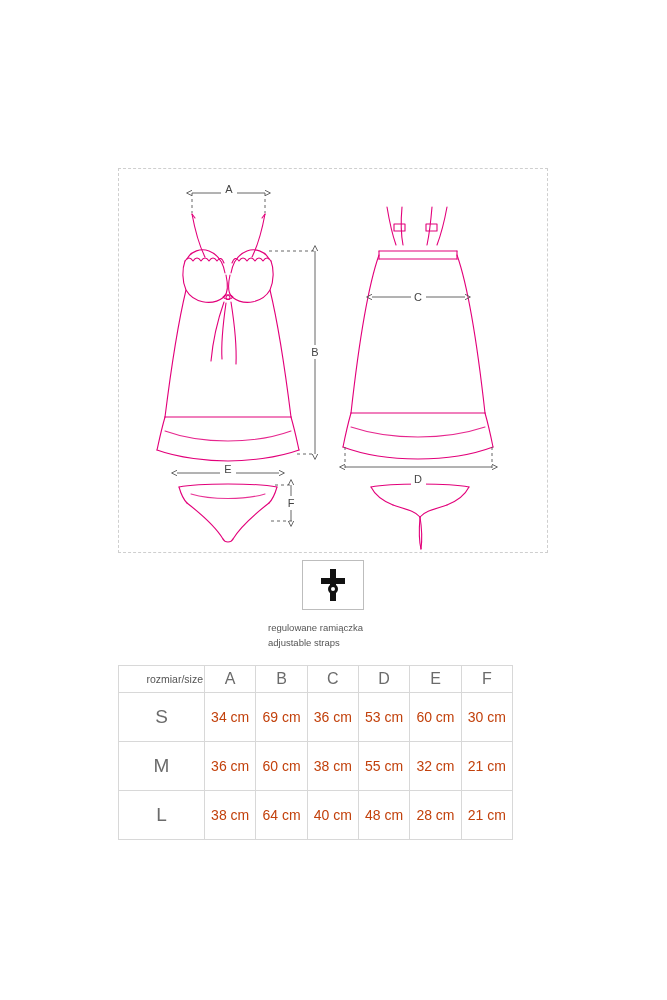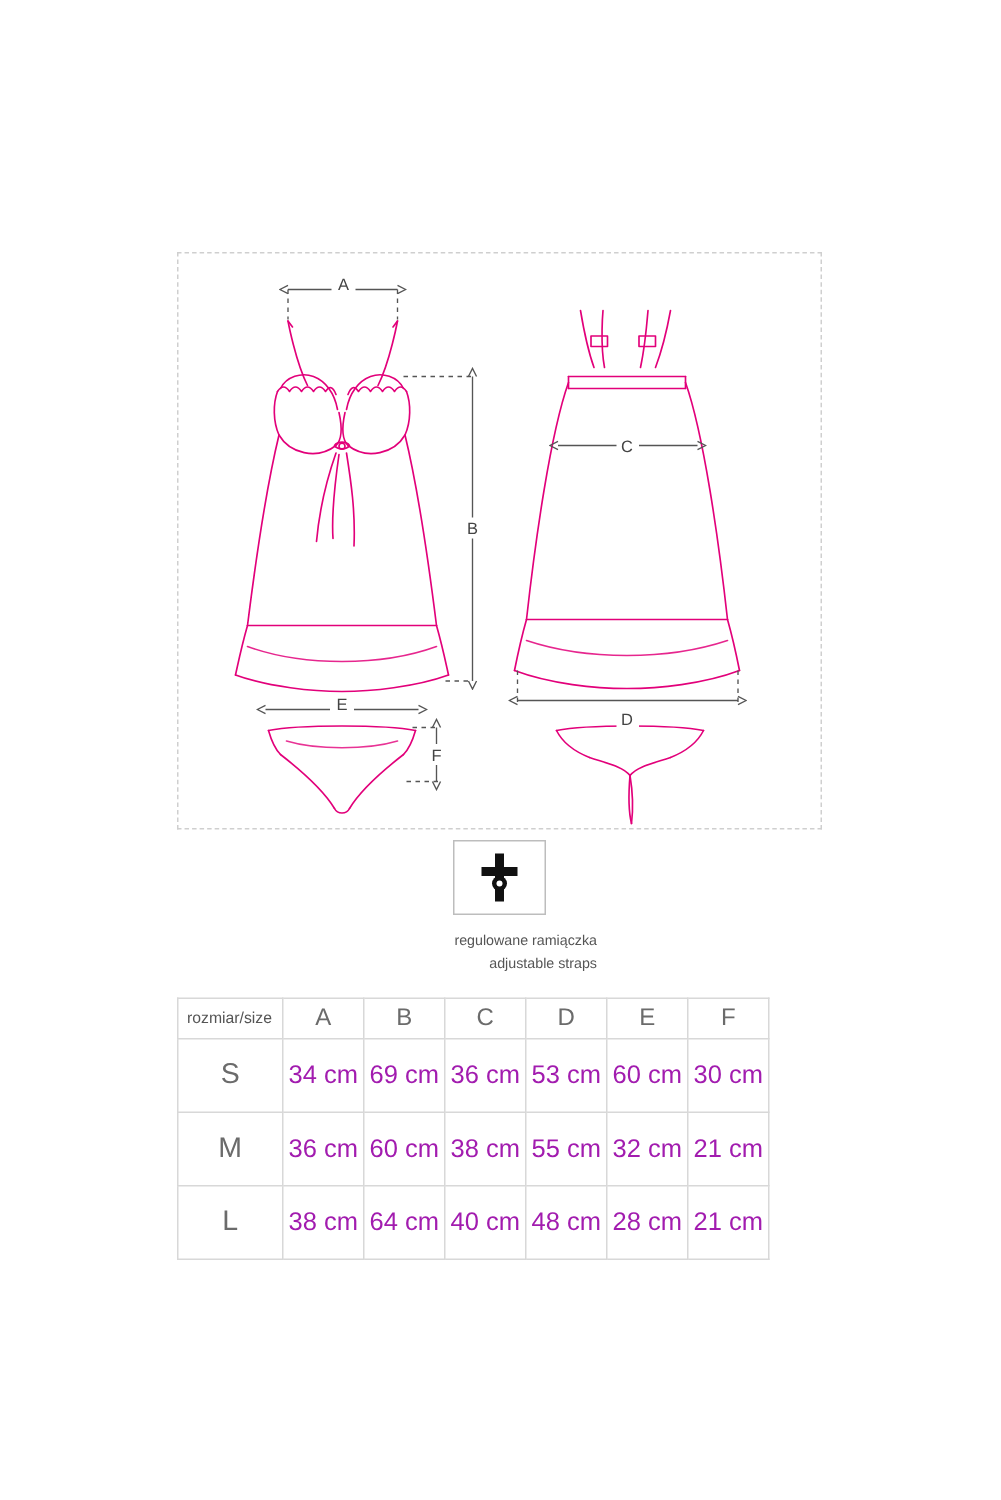--- a/index.html
+++ b/index.html
@@ -42,21 +42,21 @@
     position: absolute;
     left: 118px;
     top: 560px;
     width: 430px;
     display: flex;
     justify-content: center;
     gap: 52px;
   }
   .feature {
     width: 130px;
-    text-align: right;
+    text-align: left;
   }
   .feature-box {
     width: 62px;
     height: 50px;
     margin: 0 auto 10px auto;
     border: 1px solid #bdbdbd;
     box-sizing: border-box;
     display: flex;
     align-items: center;
     justify-content: center;
@@ -81,36 +81,36 @@
     border: 1px solid #d8d8d8;
     text-align: center;
     font-weight: normal;
     color: #555;
   }
   .size-table .hdr-label {
     font-size: 10.5px;
     width: 68px;
     height: 24px;
     color: #555;
-    text-align: center;
-    padding-left: 0;
+    text-align: right;
+    padding-left: 16px;
   }
   .size-table .hdr-col {
     font-size: 16px;
     height: 24px;
     color: #6b6b6b;
   }
   .size-table .size-name {
     font-size: 19px;
     color: #6b6b6b;
     height: 46px;
   }
   .size-table .cell {
-    font-size: 17px;
-    color: #a21caf;
+    font-size: 14px;
+    color: #c2410c;
     height: 46px;
   }
 </style>
 </head>
 <body>
 
 <div class="page">
 
   <div class="drawing-area">
     <svg class="drawing-svg" width="428" height="383" viewBox="0 0 428 383" xmlns="http://www.w3.org/2000/svg">

